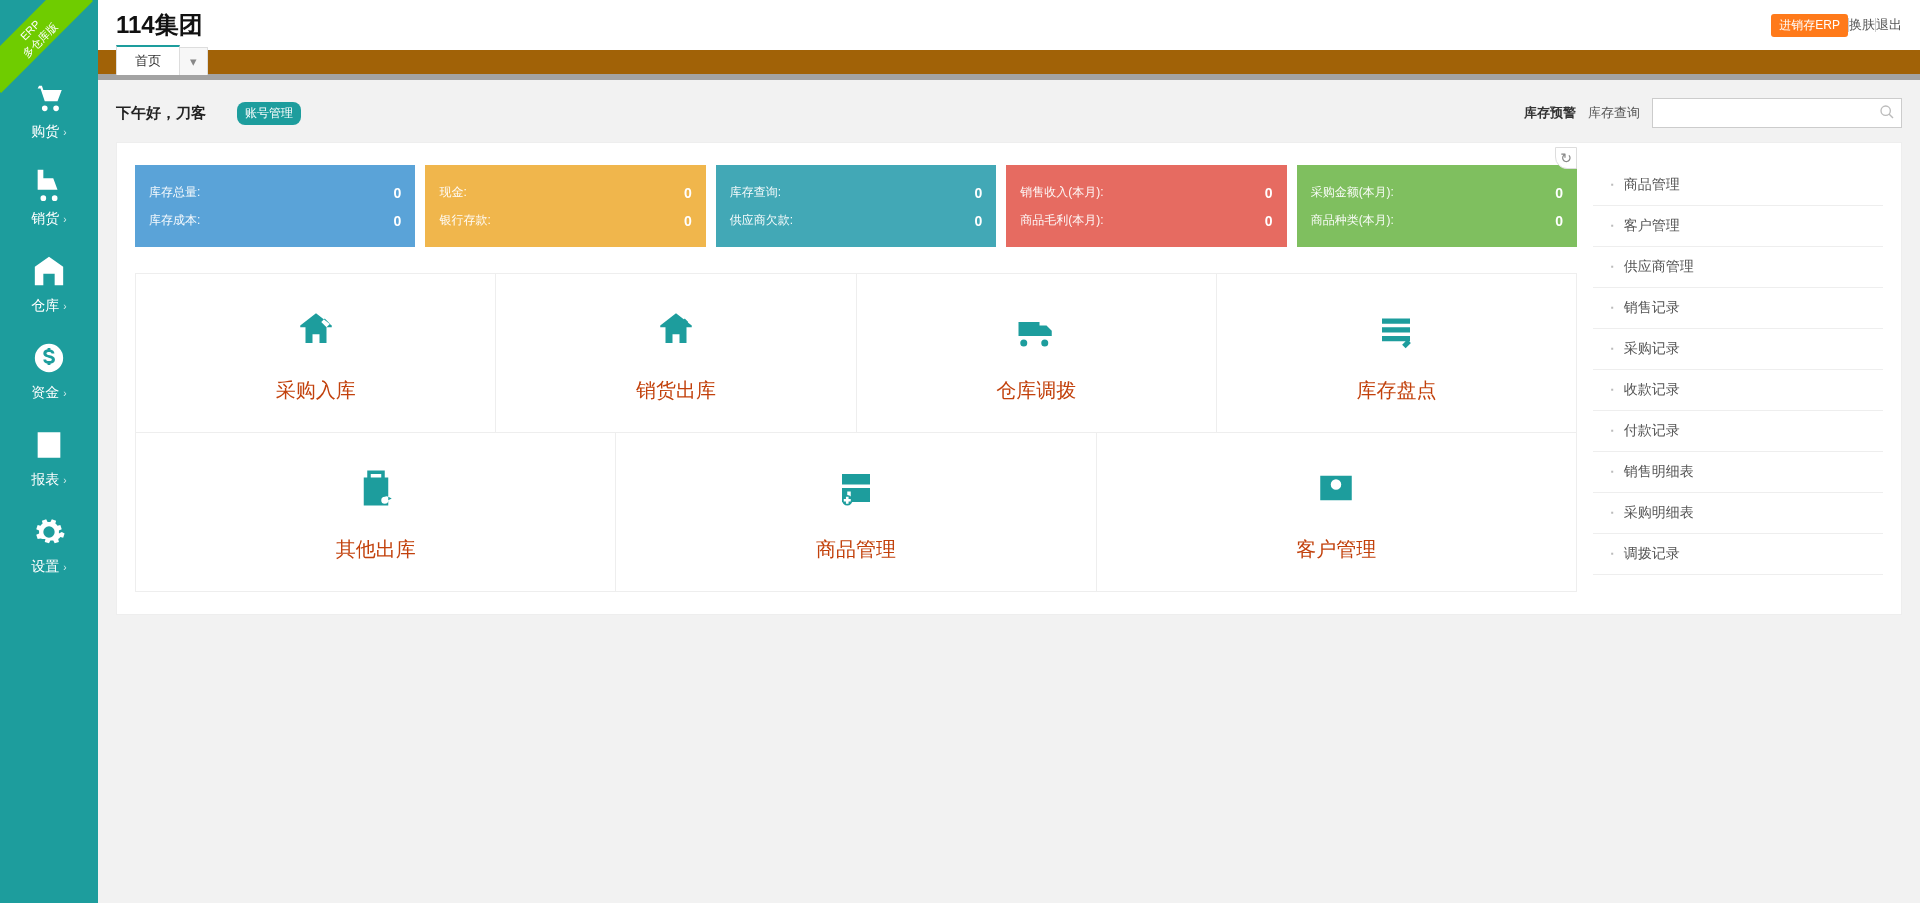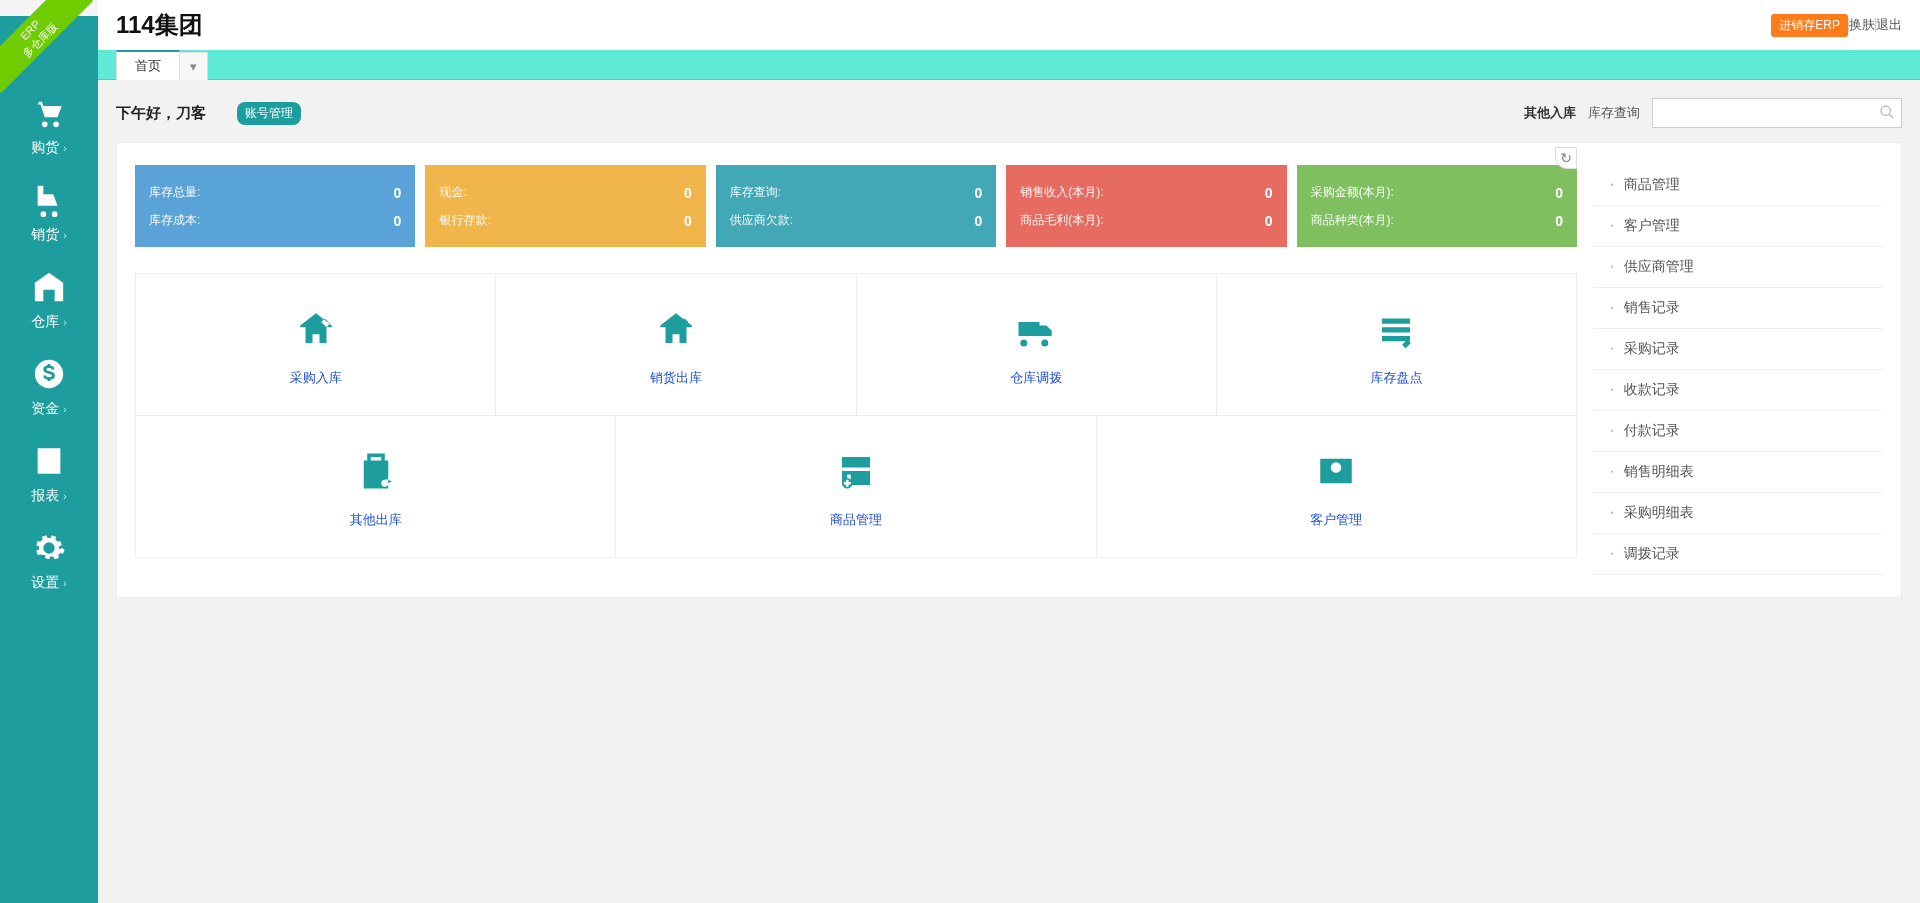--- a/index.html
+++ b/index.html
@@ -11,40 +11,40 @@
 }
 .ribbon-inner {
   position: absolute; top: 18px; left: -30px; width: 130px; background: #6fcc00; color: #fff;
   text-align: center; font-size: 11px; line-height: 14px; padding: 3px 0;
   transform: rotate(-45deg);
 }
 
 
 .sidebar {
   position: fixed; left: 0; top: 0; bottom: 0; width: 98px; background: #1d9d9d;
-  display: flex; flex-direction: column; padding-top: 68px; margin-top: 16px;
+  display: flex; flex-direction: column; padding-top: 68px;
 }
 .nav-item {
   color: #fff; text-align: center; padding: 12px 0 14px; cursor: pointer;
 }
 .nav-item .icon { display: block; margin: 0 auto 6px; }
 .nav-item .icon svg { width: 34px; height: 34px; fill: #fff; }
 .nav-label { font-size: 14px; }
 .nav-chevron { font-size: 10px; margin-left: 4px; opacity: .8; }
 
 
 .main { margin-left: 98px; background: #fff; }
 .topbar { height: 50px; display: flex; align-items: center; padding: 0 18px; background:#fff;}
 .company { font-size: 24px; font-weight: bold; color: #111; flex: 1; }
 .top-right { display: flex; align-items: center; font-size: 13px; color: #555;}
 .erp-badge { background: #ff7a1a; color: #fff; padding: 3px 8px; border-radius: 3px; font-size: 12px; }
 .divider-v { width: 1px; height: 14px; background: #ccc; }
 
 
-.tabs { display: flex; align-items: flex-end; height: 30px; padding-left: 18px; border-bottom: 1px solid #a3a3a3; background:#5eead4;}
+.tabs { display: flex; align-items: flex-end; height: 30px; padding-left: 18px; border-bottom: 6px solid #a3a3a3; background:#a16207;}
 .tab { border: 1px solid #ddd; border-bottom: none; border-top: 2px solid #1d9d9d; background: #fff; padding: 5px 18px; font-size: 13px; color:#333; margin-right:-1px; position:relative; top:1px;}
 .tab-add { border: 1px solid #ddd; border-bottom:none; background: #f7f7f7; padding: 6px 10px; color:#888; cursor:pointer; position:relative; top:1px;}
 
 
 .content { background: #f2f2f2; padding: 18px; min-height: calc(100vh - 80px);}
 .greeting-row { display: flex; align-items: center; gap: 31px; margin-bottom: 14px;}
 .greeting { font-size: 15px; font-weight: bold; color: #222;}
 .acct-btn { background: #1d9d9d; color: #fff; font-size: 12px; padding: 3px 8px; border-radius: 8px; cursor:pointer;}
 .greeting-right { margin-left: auto; display: flex; align-items: center; gap: 12px; color:#555;}
 .search-box { position: relative; }
@@ -61,21 +61,21 @@
 .stat-card .lbl { opacity:.95; }
 .stat-card .val { font-weight:bold; font-size:14px; align-self:flex-end;}
 .c-blue{background:#5aa3d8;} .c-orange{background:#f0b64c;} .c-teal{background:#42a8b6;} .c-red{background:#e66b61;} .c-green{background:#7fbf5f;}
 
 .grid-links { margin-top:26px; border:1px solid #eee;}
 .grid-row { display:flex; }
 .grid-row + .grid-row { border-top:1px solid #eee;}
 .grid-cell { flex:1; text-align:center; padding:34px 0 28px; cursor:pointer;}
 .grid-cell + .grid-cell { border-left:1px solid #eee;}
 .grid-cell .icon svg { width:48px; height:42px; fill:#1d9d9d; }
-.grid-cell .label { color:#1d4ed8; font-size:13px; margin-top:16px;}
+.grid-cell .label { color:#c2410c; font-size:20px; margin-top:24px;}
 
 .quick-panel { width:290px; background:#fff;}
 .quick-head { background:#eaf5f5; color:#1d9d9d; font-weight:bold; font-size:15px; padding:8px 14px;}
 .quick-list { }
 .quick-item { padding:11px 18px; border-bottom:1px solid #eee; color:#555; cursor:pointer; font-size:14px;}
 .quick-item::before { content:"▪"; color:#bbb; font-size:8px; margin-right:10px; vertical-align:2px;}
 
 </style>
 </head>
 <body>
@@ -141,21 +141,21 @@
   <div class="tabs">
     <div class="tab">首页</div>
     <div class="tab-add">▾</div>
   </div>
 
   <div class="content">
     <div class="greeting-row">
       <span class="greeting">下午好，刀客</span>
       <span class="acct-btn">账号管理</span>
       <div class="greeting-right">
-        <span style="font-weight:bold;color:#333;">其他入库</span>
+        <span style="font-weight:bold;color:#333;">库存预警</span>
         <span>库存查询</span>
         <span class="search-box">
           <input class="search-input" placeholder="" style="">
           <span class="search-icon">
             <svg width="16" height="16" viewBox="0 0 24 24" fill="none" stroke="#bbb" stroke-width="2">
                 <circle cx="10" cy="10" r="7"></circle>
                 <line x1="21" y1="21" x2="15" y2="15"></line>
               </svg>
           </span>
         </span>

